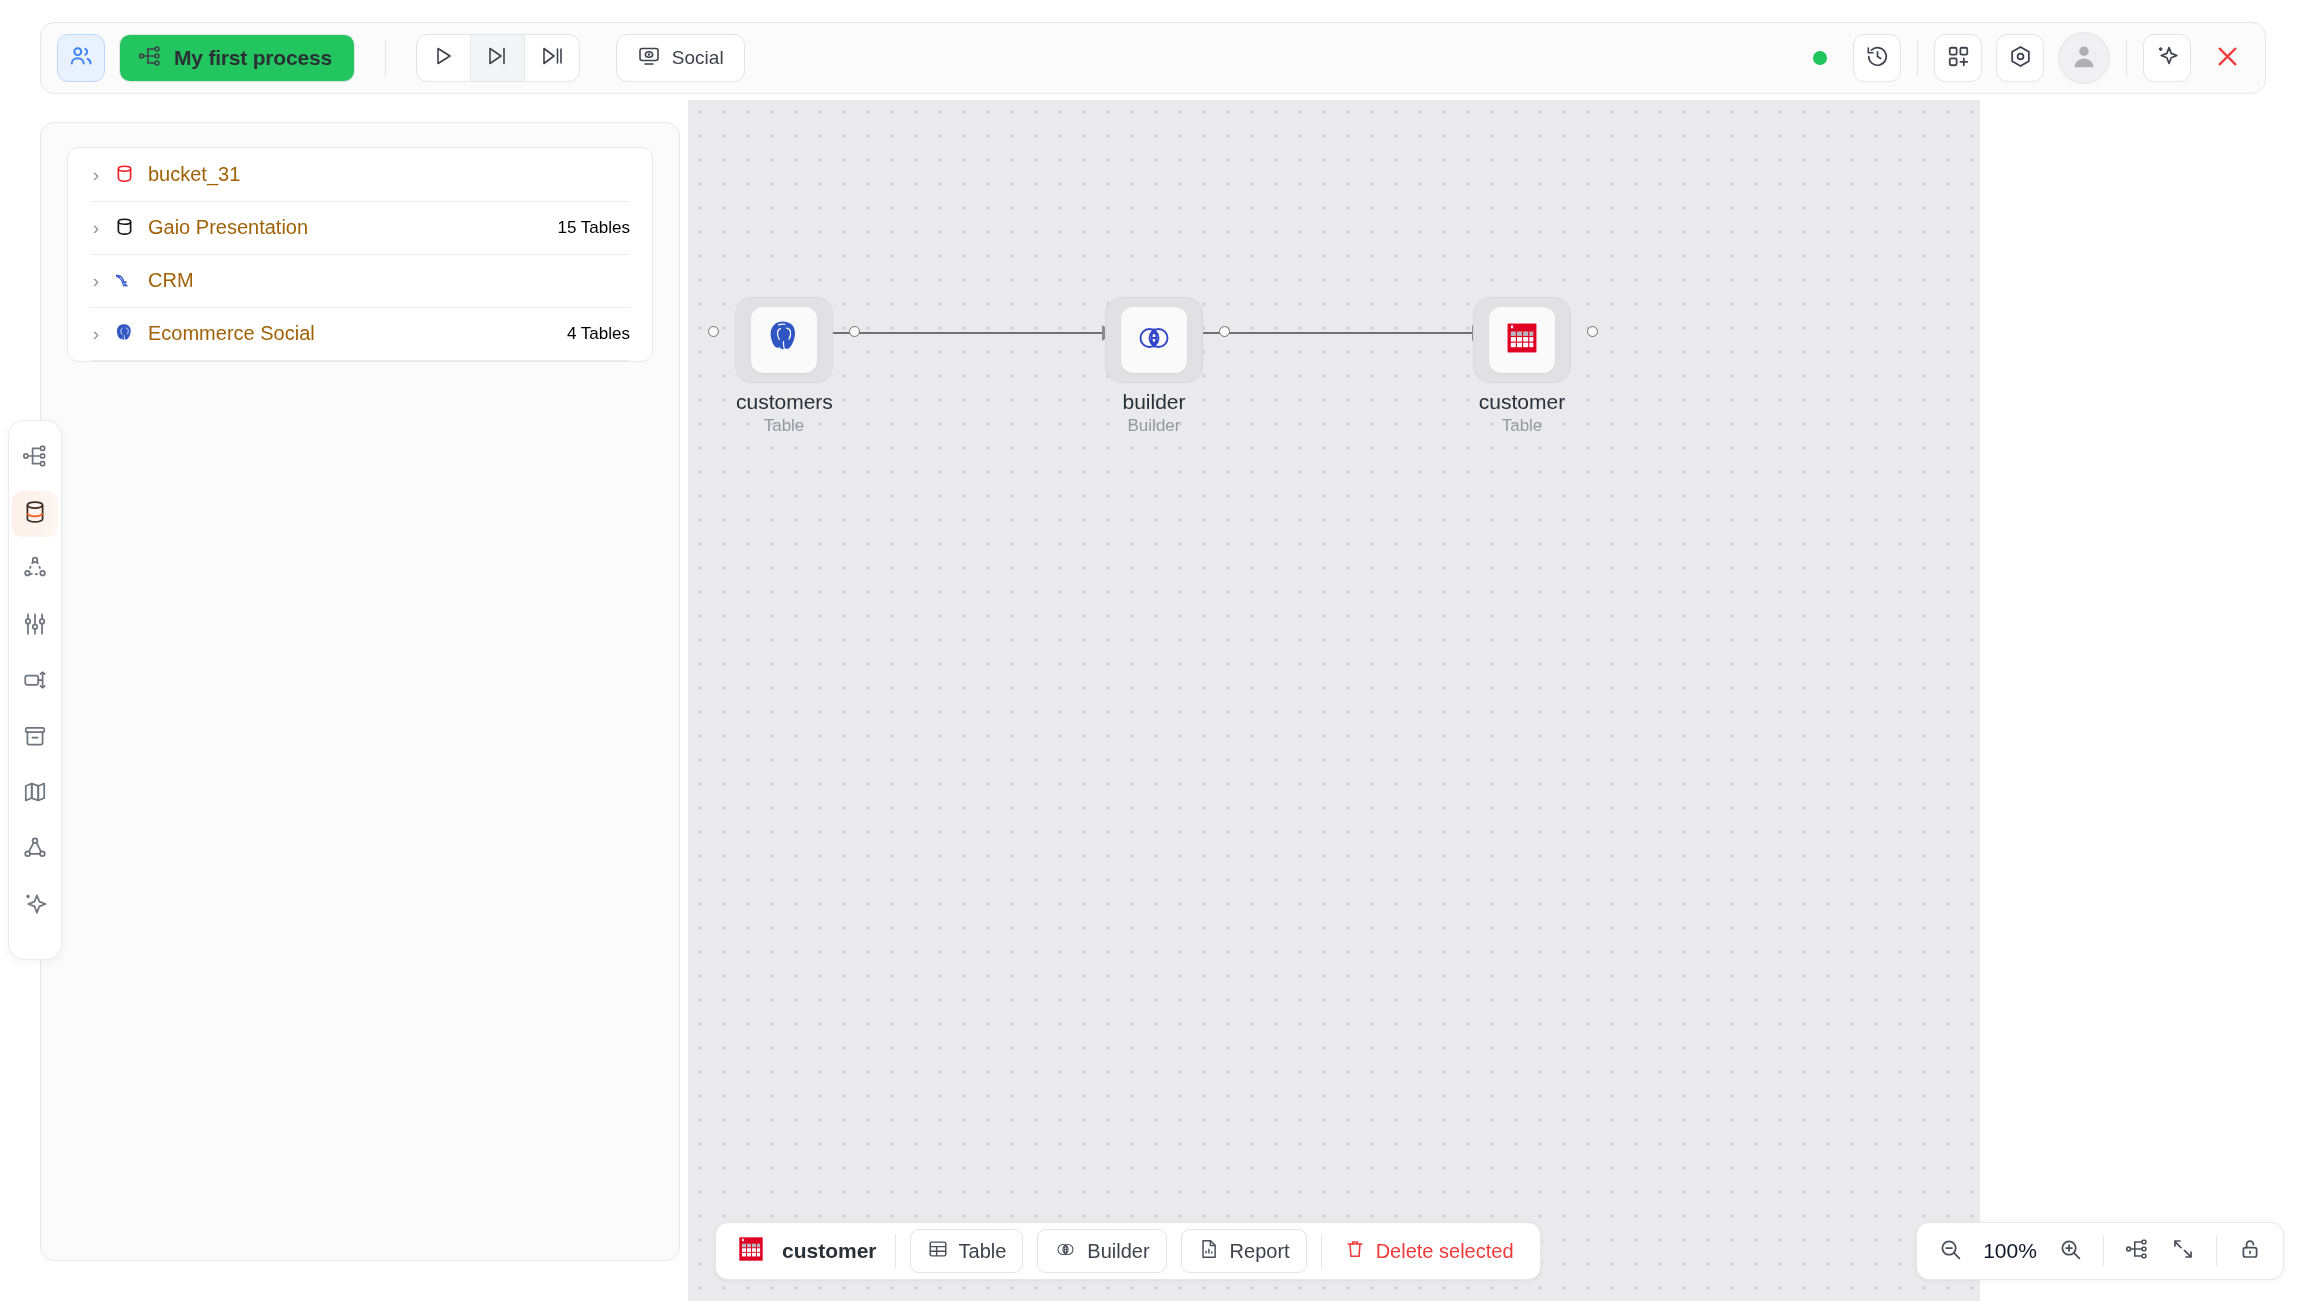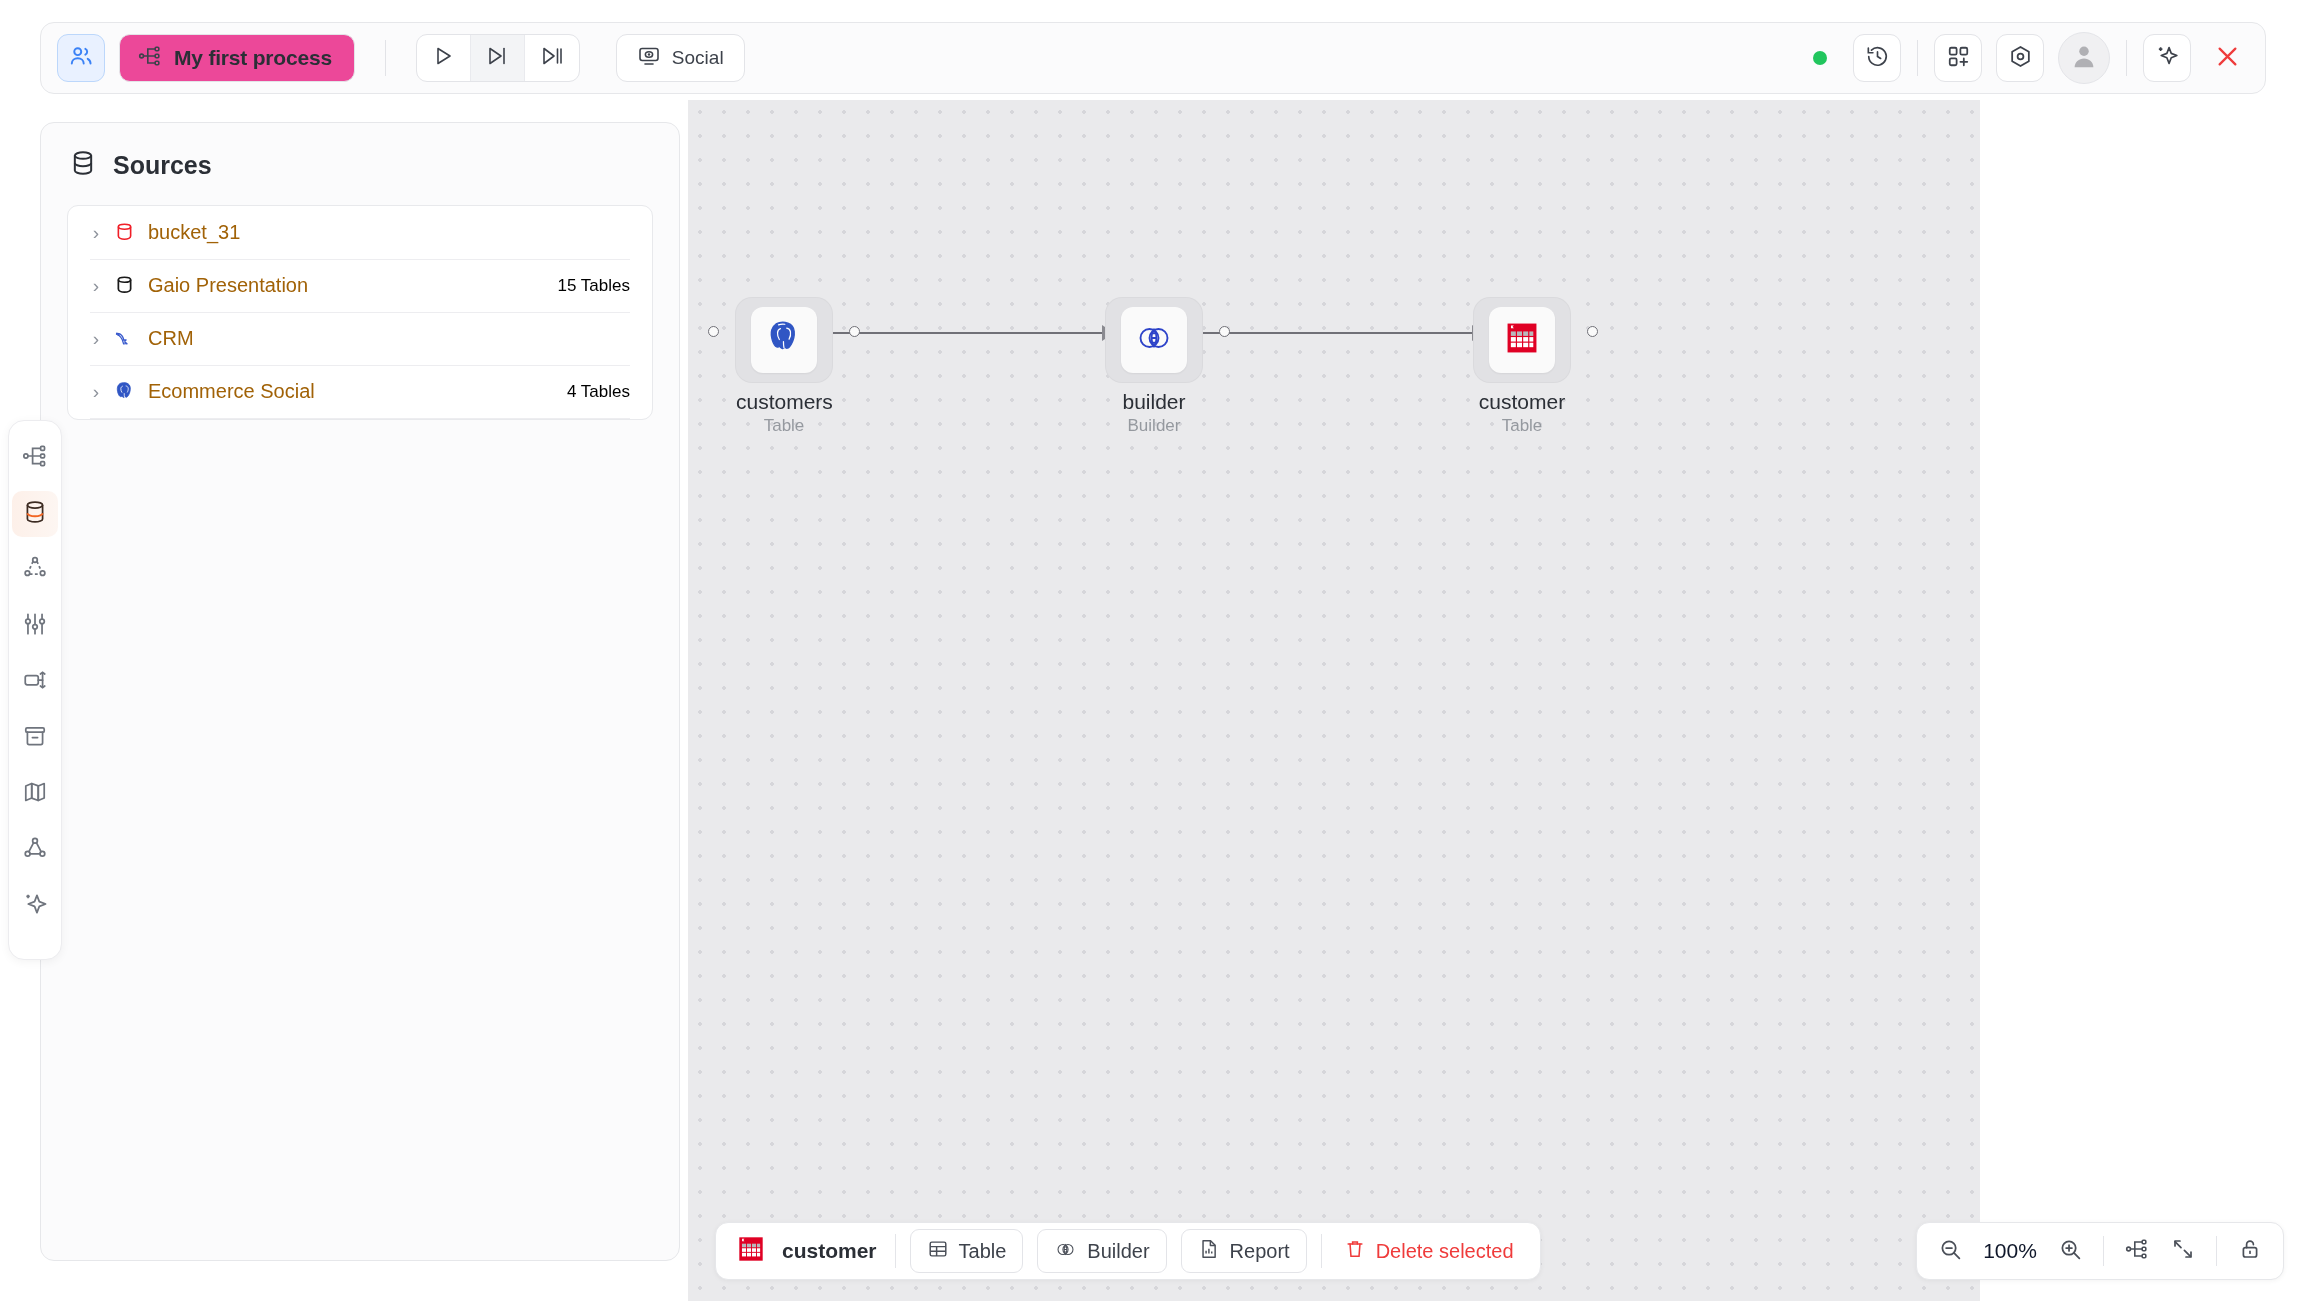--- a/index.html
+++ b/index.html
@@ -29,21 +29,21 @@
     background: #ffffff;
     display: flex; align-items: center; justify-content: center;
     cursor: pointer;
   }
   .users-btn {
     background: #e9f1ff; border: 1px solid #bcd7fb;
   }
   .proc-chip {
     height: 48px;
     border: 1px solid #e3e4e8; border-radius: 11px;
-    background: #ec4899;
+    background: #22c55e;
     display: flex; align-items: center; gap: 12px;
     padding: 0 22px 0 18px; cursor: pointer;
   }
   .proc-title { font-size: 21px; font-weight: bold; color: #2b2f36; letter-spacing: -0.2px; }
 
   .vdiv { width: 1px; height: 36px; background: #e2e3e7; margin: 0 16px; }
 
   .play-group {
     display: flex; height: 48px;
     border: 1px solid #e3e4e8; border-radius: 11px;
@@ -511,30 +511,20 @@
       <span>
         <svg width="26" height="26" viewBox="0 0 24 24" fill="none" stroke="#6f747d" stroke-width="1.6" stroke-linejoin="round">
           <path d="M13.8 4 16 9.8l5.8 2.2-5.8 2.2-2.2 5.8-2.2-5.8L5.8 12l5.8-2.2z"></path>
           <path d="M5.6 3.4v3.2M4 5h3.2"></path>
         </svg>
       </span>
     </div>
   </div>
 
   <div class="panel">
-    <div class="panel-head">
-      <span>
-        <svg width="28" height="28" viewBox="0 0 24 24" fill="none" stroke="#2b2f36" stroke-width="1.7">
-          <ellipse cx="12" cy="5.6" rx="7" ry="2.8"></ellipse>
-          <path d="M5 5.6v12.8c0 1.5 3.1 2.8 7 2.8s7-1.3 7-2.8V5.6"></path>
-          <path d="M5 12c0 1.5 3.1 2.8 7 2.8s7-1.3 7-2.8"></path>
-        </svg>
-      </span>
-      <span class="panel-title">Sources</span>
-    </div>
 
 
     <div class="src-list">
 
       <div class="src-row">
         <span class="chev">›</span>
         <span class="src-ico">
           <svg width="23" height="23" viewBox="0 0 24 24" fill="none" stroke="#f01f28" stroke-width="1.7">
             <ellipse cx="12" cy="6" rx="6.4" ry="2.6"></ellipse>
             <path d="M5.6 6v9.6c0 1.9 2.9 3.4 6.4 3.4s6.4-1.5 6.4-3.4V6"></path>

